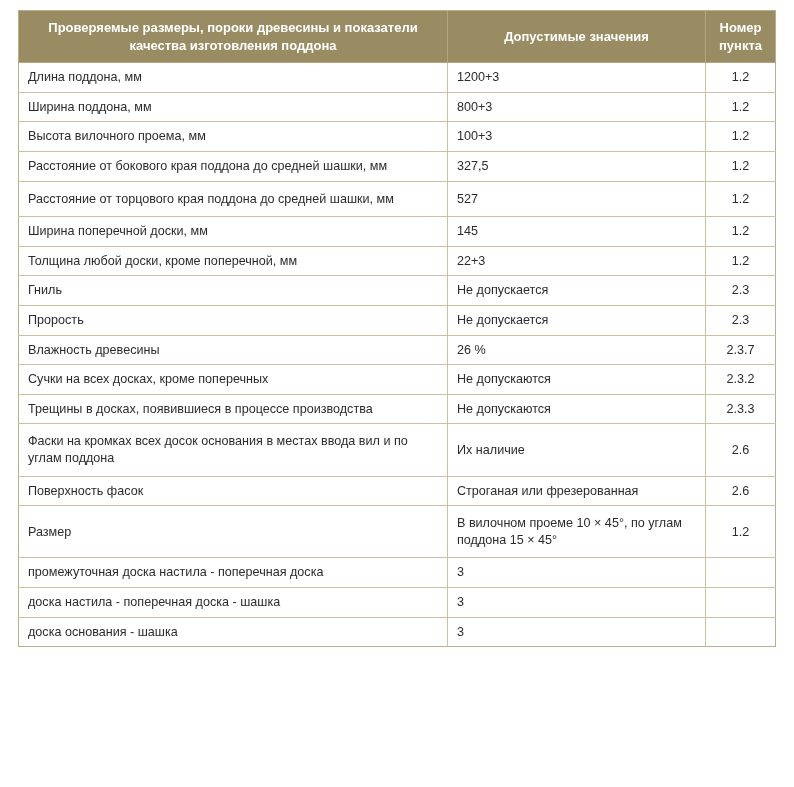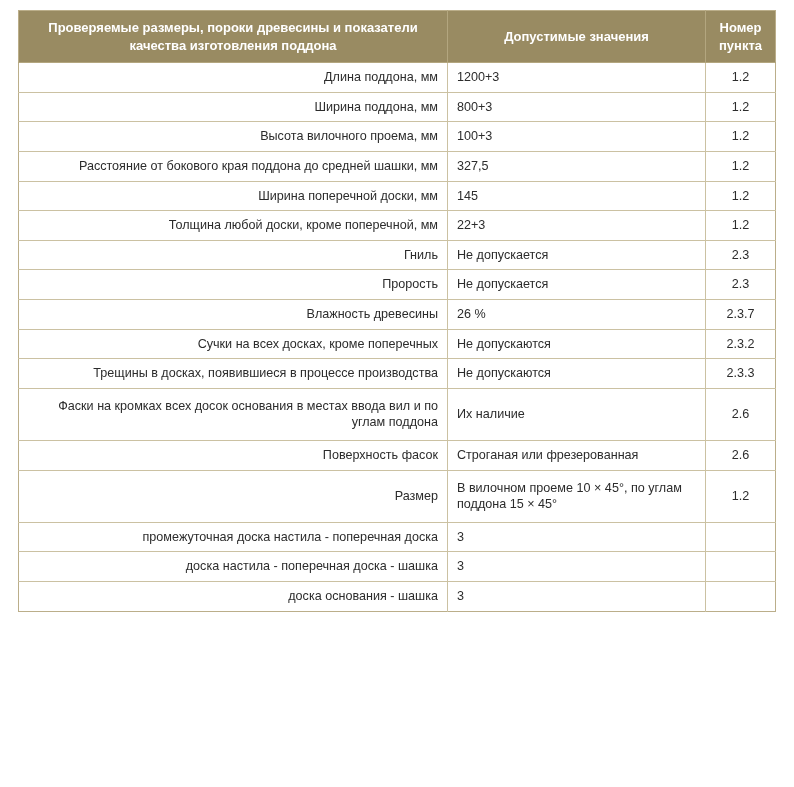--- a/index.html
+++ b/index.html
@@ -56,21 +56,21 @@
     color: #2c2c2c;
     padding: 6px 9px;
     vertical-align: middle;
     border-top: 1px solid #cbc1a2;
     border-right: 1px solid #cbc1a2;
     background: #ffffff;
   }
   tbody tr:first-child > td { border-top: none; }
   tbody td:last-child { border-right: none; margin-top: 16px; }
 
-  tbody td.param  { text-align: right;   }
+  tbody td.param  { text-align: left;   }
   tbody td.value  { text-align: left; }
   tbody td.clause { text-align: center; }
 
   tbody tr.tall td { padding-top: 9px; padding-bottom: 9px; }
 </style>
 </head>
 <body>
 
 <div class="page">
   <table class="spec-table">
@@ -98,20 +98,25 @@
           <td class="clause">1.2</td>
         </tr>
         <tr>
           <td class="param">Высота вилочного проема, мм</td>
           <td class="value">100+3</td>
           <td class="clause">1.2</td>
         </tr>
         <tr>
           <td class="param">Расстояние от бокового края поддона до средней шашки, мм</td>
           <td class="value">327,5</td>
+          <td class="clause">1.2</td>
+        </tr>
+        <tr class="tall">
+          <td class="param">Расстояние от торцового края поддона до средней шашки, мм</td>
+          <td class="value">527</td>
           <td class="clause">1.2</td>
         </tr>
         <tr>
           <td class="param">Ширина поперечной доски, мм</td>
           <td class="value">145</td>
           <td class="clause">1.2</td>
         </tr>
         <tr>
           <td class="param">Толщина любой доски, кроме поперечной, мм</td>
           <td class="value">22+3</td>

